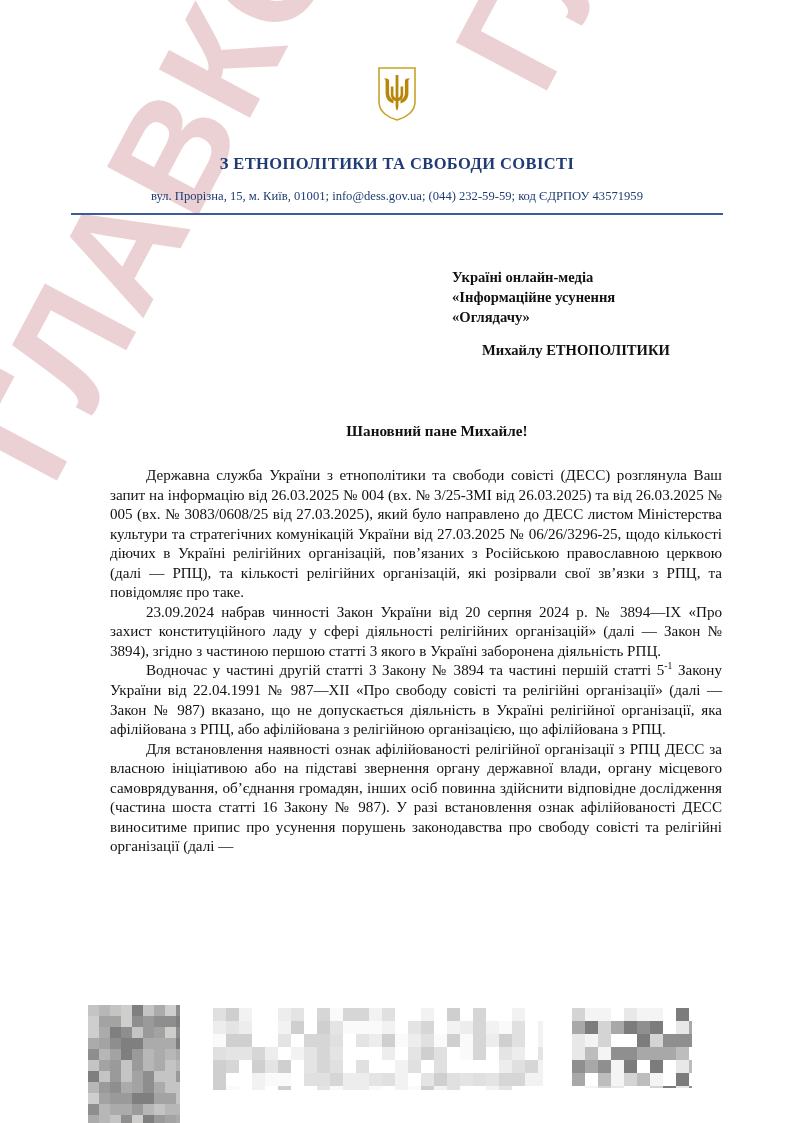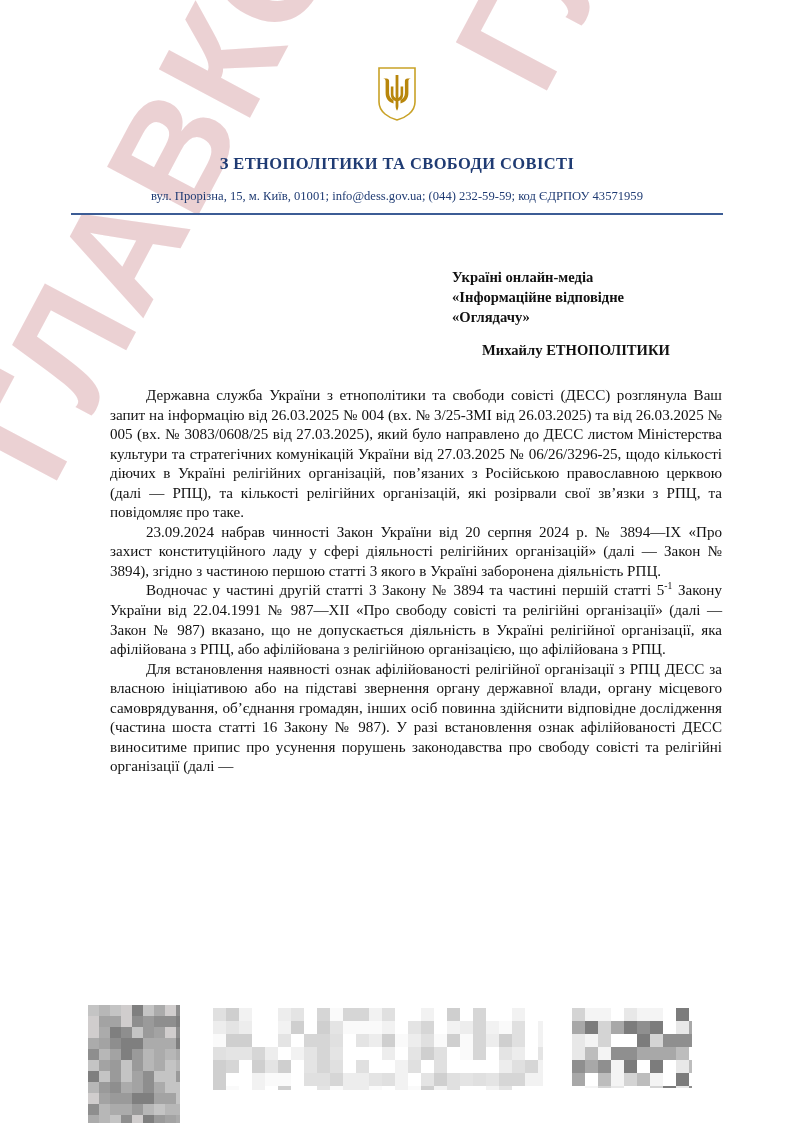--- a/index.html
+++ b/index.html
@@ -201,25 +201,26 @@
   </div>
 
   <div id="letterhead">
     <div class="org-line">З ЕТНОПОЛІТИКИ ТА СВОБОДИ СОВІСТІ</div>
     <div id="contact-line">вул. Прорізна, 15, м. Київ, 01001; info@dess.gov.ua; (044) 232-59-59; код ЄДРПОУ 43571959</div>
     <div id="header-rule"></div>
   </div>
 
   <div id="addressee">
     <div>Україні онлайн-медіа</div>
-    <div>«Інформаційне відповідне</div>
+    <div>«Інформаційне усунення</div>
     <div>«Оглядачу»</div>
     <div class="person">Михайлу ЕТНОПОЛІТИКИ</div>
   </div>
 
+  <div id="salutation">Шановний пане Михайле!</div>
 
   <div id="body-text">
     <p>Державна служба України з етнополітики та свободи совісті (ДЕСС) розглянула Ваш запит на інформацію від 26.03.2025 № 004 (вх. № 3/25-ЗМІ від 26.03.2025) та від 26.03.2025 № 005 (вх. № 3083/0608/25 від 27.03.2025), який було направлено до ДЕСС листом Міністерства культури та стратегічних комунікацій України від 27.03.2025 № 06/26/3296-25, щодо кількості діючих в Україні релігійних організацій, пов’язаних з Російською православною церквою (далі — РПЦ), та кількості релігійних організацій, які розірвали свої зв’язки з РПЦ, та повідомляє про таке.</p>
     <p>23.09.2024 набрав чинності Закон України від 20 серпня 2024 р. № 3894—IX «Про захист конституційного ладу у сфері діяльності релігійних організацій» (далі — Закон № 3894), згідно з частиною першою статті 3 якого в Україні заборонена діяльність РПЦ.</p>
     <p><span>Водночас у частині другій статті 3 Закону № 3894 та частині першій статті 5</span><sup>-1</sup><span> Закону України від 22.04.1991 № 987—XII «Про свободу совісті та релігійні організації» (далі — Закон № 987) вказано, що не допускається діяльність в Україні релігійної організації, яка афілійована з РПЦ, або афілійована з релігійною організацією, що афілійована з РПЦ.</span></p>
     <p>Для встановлення наявності ознак афілійованості релігійної організації з РПЦ ДЕСС за власною ініціативою або на підставі звернення органу державної влади, органу місцевого самоврядування, об’єднання громадян, інших осіб повинна здійснити відповідне дослідження (частина шоста статті 16 Закону № 987). У разі встановлення ознак афілійованості ДЕСС виноситиме припис про усунення порушень законодавства про свободу совісті та релігійні організації (далі —</p>
   </div>
 </div>
 
 <div id="redaction-layer">

